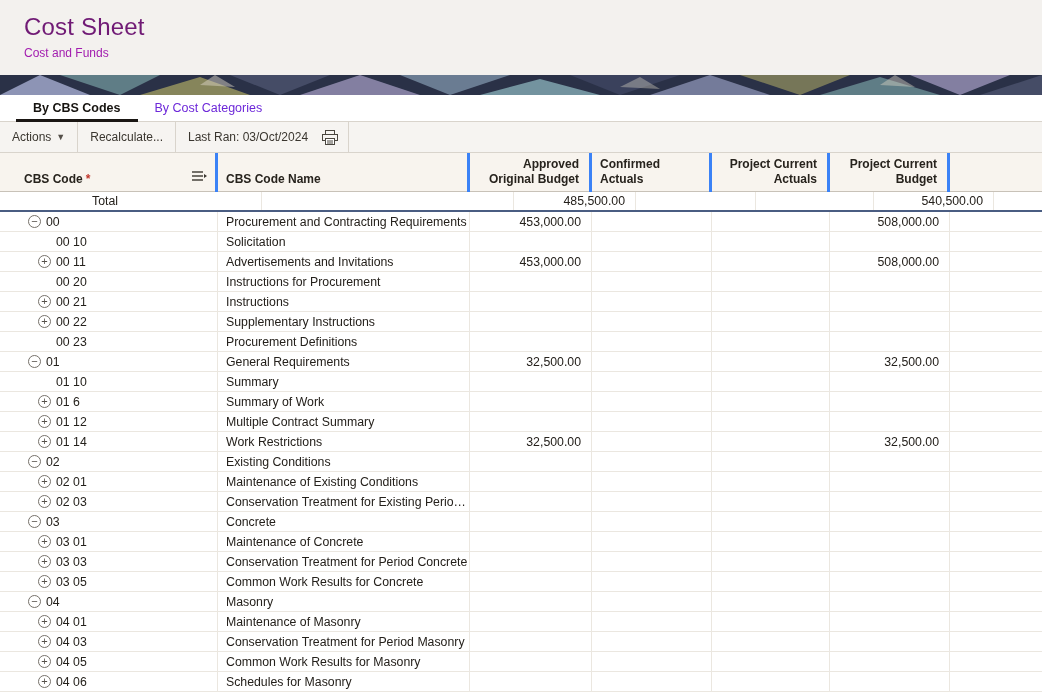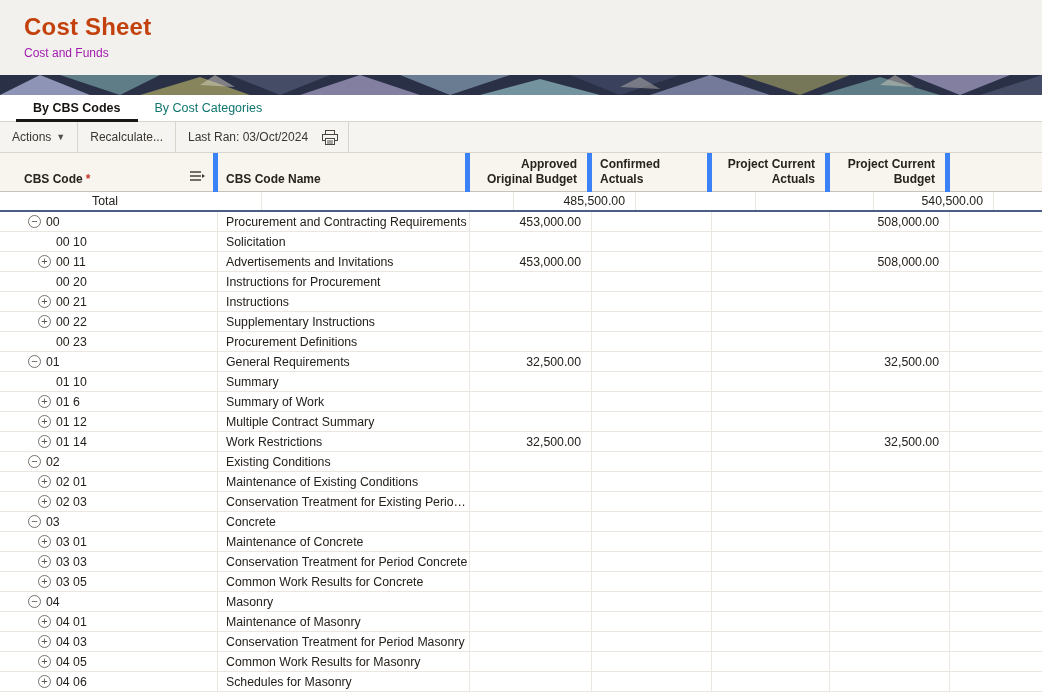--- a/index.html
+++ b/index.html
@@ -2,45 +2,45 @@
 <html><head>
 <meta charset="utf-8">
 <style>
   * { box-sizing: border-box; margin: 0; padding: 0; }
   html,body { width:1042px; height:695px; overflow:hidden; }
   body { font-family: "Liberation Sans", sans-serif; color:#25211c; background:#fff; }
   .app { width:1042px; height:695px; display:flex; flex-direction:column; overflow:hidden; }
 
   
   .page-header { background:#f3f1ee; padding:13px 0 12px 24px; height:75px; }
-  .page-title { font-size:24px; font-weight:bold; letter-spacing:0.2px; color:#c2410c; }
+  .page-title { font-size:24px; font-weight:normal; letter-spacing:0.2px; color:#701a75; }
   .page-subtitle { font-size:12px; margin-top:5px; color:#a21caf; }
 
   
   .banner { height:20px; width:100%; background:#2a3147; overflow:hidden; line-height:0; }
   .banner svg { display:block; width:100%; height:20px; }
 
   
   .tabbar { background:#fff; display:flex; height:27px; border-bottom:1px solid #d9d4cc; padding-left:16px; }
-  .tab { font-size:12.5px; padding:0 17px; display:flex; align-items:center; cursor:pointer; color:#0f766e; position:relative; }
+  .tab { font-size:12.5px; padding:0 17px; display:flex; align-items:center; cursor:pointer; color:#6d28d9; position:relative; }
   .tab.active { font-weight:bold; color:#16130f; }
   .tab.active::after { content:""; position:absolute; left:0; right:0; bottom:-1px; height:3px; background:#1a1613; }
 
   
   .toolbar { background:#f6f4f1; height:31px; display:flex; align-items:stretch; border-bottom:1px solid #d9d4cc; font-size:12px; color:#3a362f; }
   .tb-item { display:flex; align-items:center; padding:0 12px; cursor:pointer; }
   .tb-sep { width:1px; background:#d9d4cc; }
   .caret { font-size:9px; margin-left:5px; color:#55504a; }
   .tb-static { cursor:default; }
   .printer-btn { padding:0 10px 0 2px; }
 
   
   .grid-header, .trow { display:grid; grid-template-columns:218px 252px 122px 120px 118px 120px 1fr; }
   .grid-header { background:#f8f4ee; height:39px; border-bottom:1px solid #c8c2b8; font-weight:bold; font-size:12px; color:#27231d; }
-  .hcell { display:flex; align-items:flex-end; padding:4px 8px 6px 8px; border-right:5px solid #3b82f6; line-height:1.25; }
+  .hcell { display:flex; align-items:flex-end; padding:4px 8px 6px 8px; border-right:3px solid #3b82f6; line-height:1.25; }
   .hcell.num { justify-content:flex-end; text-align:right; padding-right:10px; }
   .hcell.last { border-right:none; }
   .code-hcell { justify-content:space-between; padding-left:24px; }
   .req { color:#c0362c; margin-left:3px; }
   .menu-icon { align-self:flex-end; margin-bottom:1px; cursor:pointer; }
 
   .table-body { flex:1; overflow:hidden; background:#fff; }
   .trow { height:20px; border-bottom:1px solid #ebe7e0; font-size:12.3px; align-items:stretch; }
   .trow.total { border-bottom:2px solid #4a5d82;padding-left:44px; }
   .cell { display:flex; align-items:center; border-right:1px solid #ebe7e0; overflow:hidden; white-space:nowrap; }

